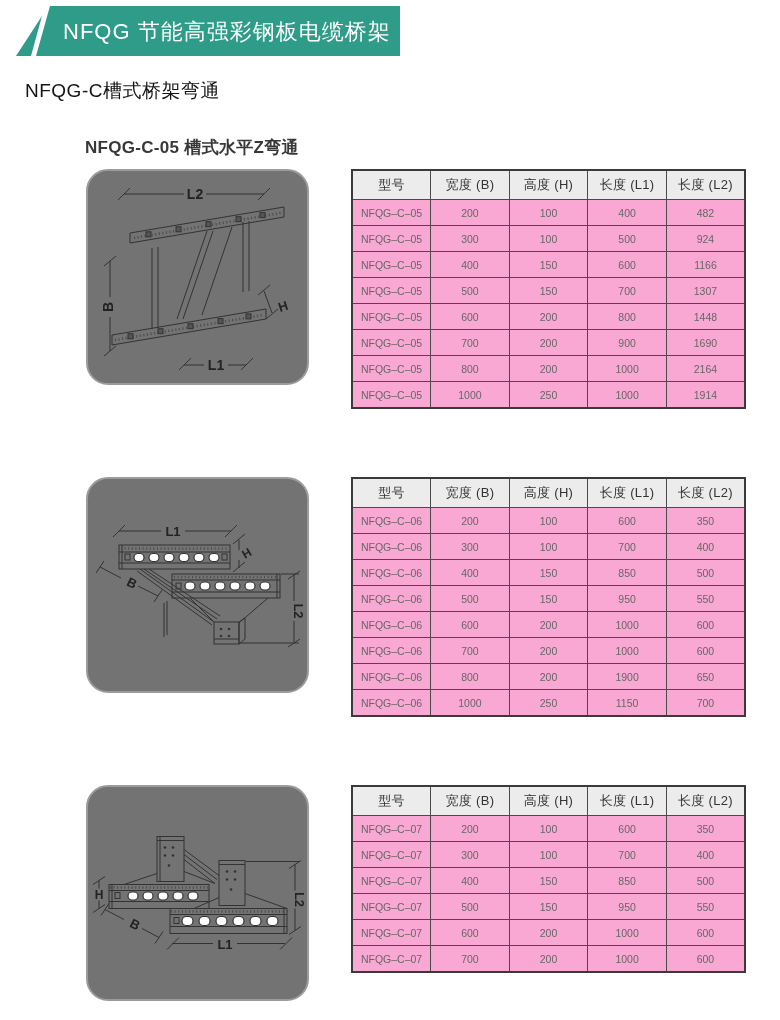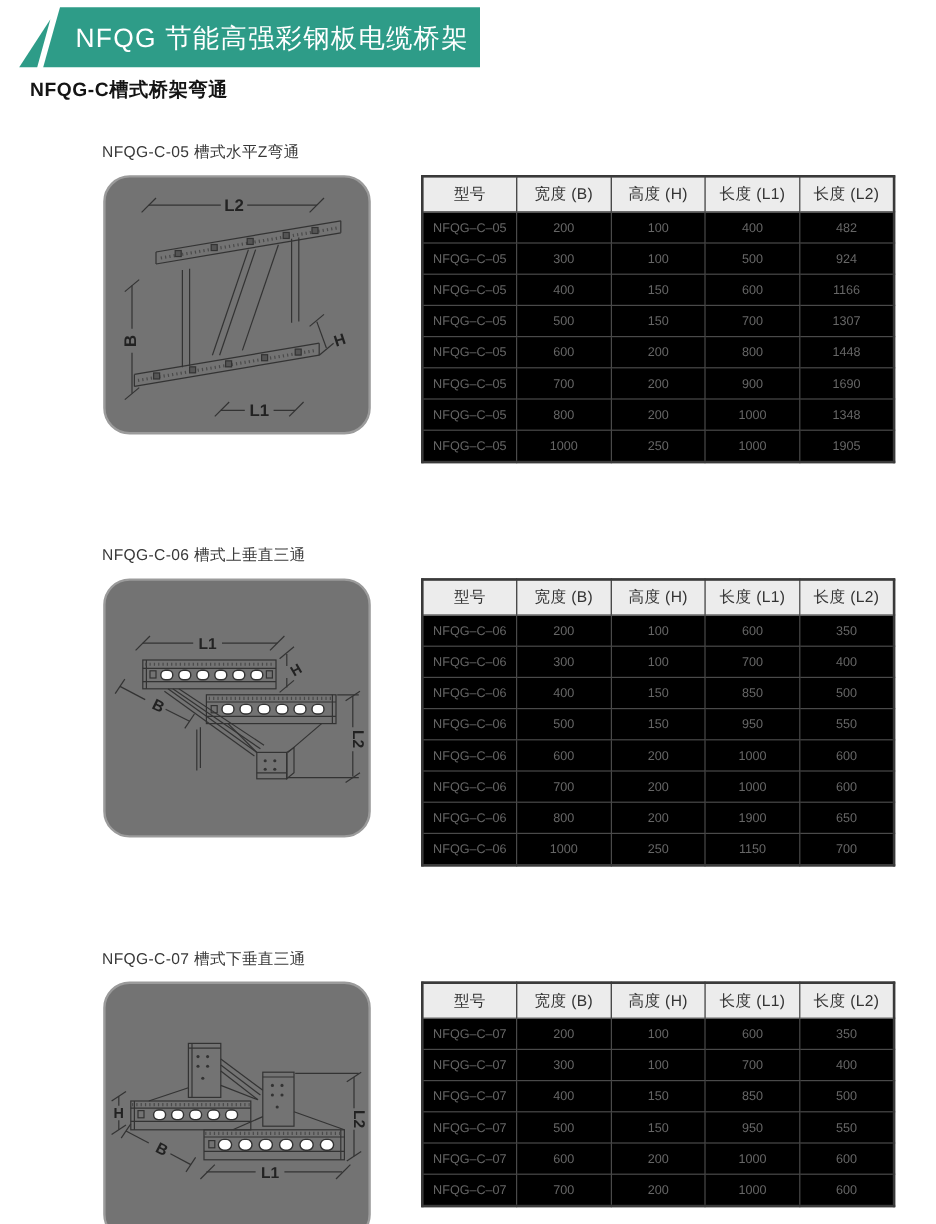--- a/index.html
+++ b/index.html
@@ -3,38 +3,38 @@
 <meta charset="utf-8">
 <style>
   html,body { margin:0; padding:0; }
   body {
     width:780px; height:1020px; background:#ffffff; overflow:hidden;
     font-family:"Liberation Sans", sans-serif;
     -webkit-font-smoothing:antialiased;
   }
   .banner-svg { display:block; }
   .page-title {
-    margin:1px 0 0 25px; font-size:16px; font-weight:bold; color:#141414;
+    margin:14px 0 0 25px; font-size:19px; font-weight:normal; color:#141414;
     letter-spacing:0.5px;
   }
   .section-1 { margin-top:32px; }
   .section-2 { margin-top:68px; }
   .section-3 { margin-top:68px; }
   .subtitle {
-    margin:0 0 10px 85px; font-size:13px; color:#383838; letter-spacing:0.3px;
+    margin:0 0 10px 85px; font-size:17px; color:#383838; letter-spacing:0.3px;font-weight:bold;
   }
   .section-row { display:flex; align-items:flex-start; margin-left:86px; }
   .drawing-box {
     flex:none; width:219px; height:212px; border:2px solid #9b9b9b;
     border-radius:22px; background:#737373; overflow:hidden;
   }
   .drawing { display:block; width:219px; height:212px; }
   .spec-table {
     margin-left:42px; border-collapse:collapse; table-layout:fixed;
-    width:395px; border:2px solid #3a3a3a; background:#000000;
+    width:395px; border:2px solid #3a3a3a; background:#f9a8d4;
   }
   .spec-table th {
     border:1px solid #4a4a4a; background:#ececec; color:#333;
     font-size:13px; font-weight:normal; height:26px; text-align:center;
     letter-spacing:0.3px;
   }
   .spec-table td {
     border:1px solid #4a4a4a; color:#666; font-size:10.5px; height:23px;
     text-align:center;
   }
@@ -189,36 +189,35 @@
               <td>700</td>
               <td>200</td>
               <td>900</td>
               <td>1690</td>
             </tr>
             <tr>
               <td>NFQG–C–05</td>
               <td>800</td>
               <td>200</td>
               <td>1000</td>
-              <td>1348</td>
+              <td>2164</td>
             </tr>
             <tr>
               <td>NFQG–C–05</td>
               <td>1000</td>
               <td>250</td>
               <td>1000</td>
-              <td>1905</td>
+              <td>1914</td>
             </tr>
           </tbody>
       </table>
     </div>
   </section>
 
   <section class="section-2">
-    <div class="subtitle">NFQG-C-06 槽式上垂直三通</div>
     <div class="section-row">
 
       <div class="drawing-box">
         <svg class="drawing" viewBox="0 0 219 212">
 
           <g>
             <line class="ln" x1="25" y1="58" x2="37" y2="46"></line>
             <line class="ln" x1="137" y1="58" x2="149" y2="46"></line>
             <line class="ln" x1="31" y1="52" x2="73" y2="52"></line>
             <line class="ln" x1="97" y1="52" x2="143" y2="52"></line>
@@ -371,21 +370,20 @@
               <td>250</td>
               <td>1150</td>
               <td>700</td>
             </tr>
           </tbody>
       </table>
     </div>
   </section>
 
   <section class="section-3">
-    <div class="subtitle">NFQG-C-07 槽式下垂直三通</div>
     <div class="section-row">
 
       <div class="drawing-box">
         <svg class="drawing" viewBox="0 0 219 211">
 
           <g>
             <rect class="ln" x="69" y="49" width="27" height="45"></rect>
             <line class="ln" x1="69" y1="53" x2="96" y2="53"></line>
             <line class="ln" x1="72" y1="49" x2="72" y2="94"></line>
             <circle class="dot" cx="77" cy="60" r="1.3"></circle>

